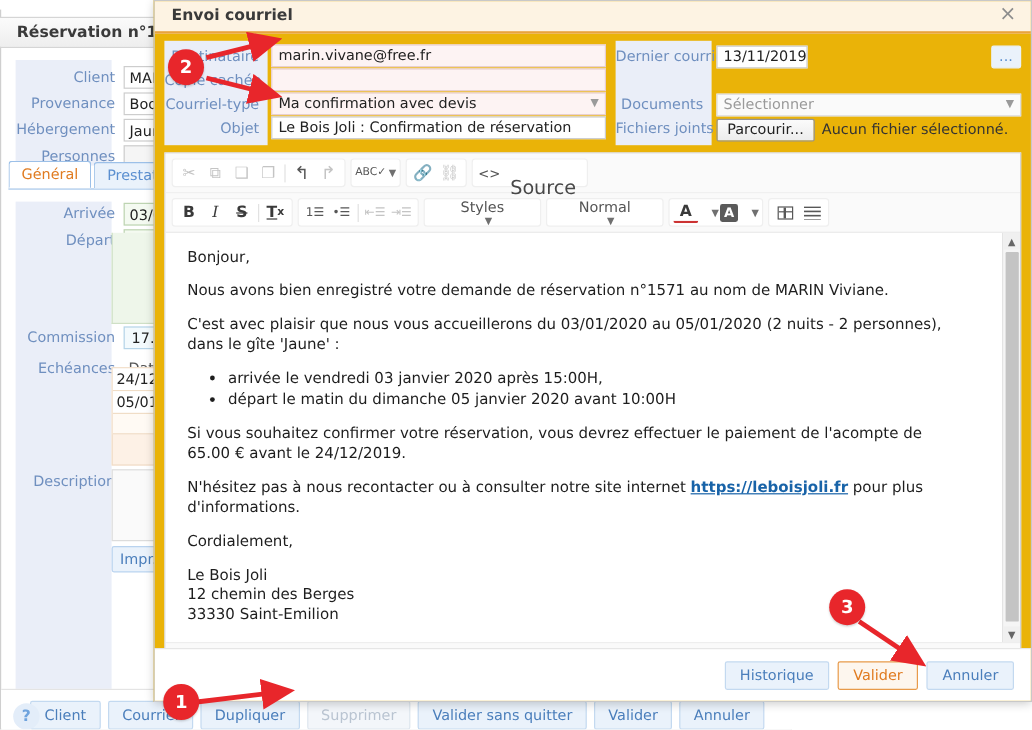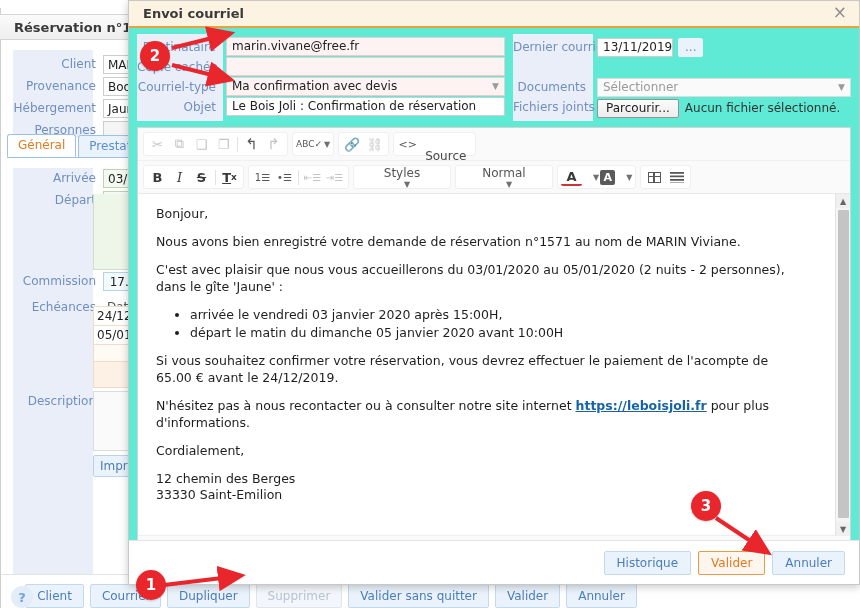--- a/index.html
+++ b/index.html
@@ -113,21 +113,21 @@
     padding: 4px 11px; font-size: 12px;
     background: #eaf2fb; border: 1px solid #c3d9f0; color: #4a7ebb;
     border-radius: 2px; white-space: nowrap;
   }
   .bbtn.disabled { color: #b9c4d1; background: #f3f6fa; border-color: #dde5ee; }
 
   
   .dialog {
     position: absolute; left: 128px; top: 0;
     width: 732px; height: 585px;
-    background: #5eead4;
+    background: #eab308;
     border: 1px solid #c8c8c8;
     box-shadow: 0 2px 8px rgba(0,0,0,0.22);
   }
   .dlg-titlebar {
     height: 27px; background: #fdf3e3;
     border-bottom: 2px solid #e8a33d;
     display: flex; align-items: center; justify-content: space-between;
     padding: 0 8px 0 14px;
   }
   .dlg-title { font-size: 13px; font-weight: bold; color: #3a3a3a; }
@@ -159,21 +159,21 @@
   .hfield.plain { border-color: #cdcdcd; background: #ffffff; }
   .caret { color: #9a9a9a; font-size: 9px; }
 
   .hdr-right { flex: 1; display: flex; margin-left: 8px; }
   .hdr-right-labels {
     width: 80px; background: #eaeef8;
     display: flex; flex-direction: column; padding: 3px 0;
   }
   .hdr-right-fields { flex: 1; display: flex; flex-direction: column; padding: 3px 0 3px 4px; }
   .spacer20 { height: 20px; }
-  .dt-row { display: flex; align-items: center; height: 20px; margin-bottom: 1px; }
+  .dt-row { display: flex; align-items: center; height: 20px; margin-bottom: 1px; justify-content: space-between; }
   .dt-input {
     width: 76px; height: 19px; border: 1px solid #cdcdcd; background: #fff;
     font-size: 12px; padding: 1px 5px; line-height: 15px; color: #222;
   }
   .dots-btn {
     margin-left: 5px; padding: 1px 6px; font-size: 12px; color: #5b8fd0;
     background: #eaf2fb; border: 1px solid #eaf2fb; border-radius: 2px; line-height: 15px;
   }
   .sel-field {
     height: 19px; margin-bottom: 1px; border: 1px solid #dcdcdc; background: #fafafa;
@@ -204,21 +204,21 @@
     display: flex; align-items: center; gap: 1px;
     background: #ffffff; border: 1px solid #efefef; border-radius: 3px;
     padding: 1px 3px; height: 24px;
   }
   .tb-btn {
     width: 21px; height: 20px; display: flex; align-items: center; justify-content: center;
     font-size: 13px; color: #575757; border-radius: 2px;
   }
   .tb-btn.dim { color: #c4c4c4; }
   .tb-sep { width: 1px; height: 15px; background: #e2e2e2; margin: 0 2px; }
-  .tb-text { padding: 0 6px; font-size: 12px; color: #484848; margin-top: 24px; }
+  .tb-text { padding: 0 6px; font-size: 16px; color: #484848; margin-top: 24px; }
   .tb-combo {
     display: flex; align-items: center; justify-content: space-between;
     background: #fff; border: 1px solid #efefef; border-radius: 3px;
     height: 24px; padding: 0 6px; font-size: 12px; color: #555; flex-direction: column;
   }
   .tb-arrow { font-size: 8px; color: #707070; margin-left: 10px; }
 
   .editor-body {
     position: relative;
     height: 342px; background: #fff; border-top: 1px solid #e8e8e8;
@@ -490,20 +490,21 @@
           <p>Nous avons bien enregistré votre demande de réservation n°1571 au nom de MARIN Viviane.</p>
           <p>C'est avec plaisir que nous vous accueillerons du 03/01/2020 au 05/01/2020 (2 nuits - 2 personnes), dans le gîte 'Jaune' :</p>
           <ul>
             <li>arrivée le vendredi 03 janvier 2020 après 15:00H,</li>
             <li>départ le matin du dimanche 05 janvier 2020 avant 10:00H</li>
           </ul>
           <p>Si vous souhaitez confirmer votre réservation, vous devrez effectuer le paiement de l'acompte de 65.00 € avant le 24/12/2019.</p>
           <p><span>N'hésitez pas à nous recontacter ou à consulter notre site internet </span><a href="#">https://leboisjoli.fr</a><span> pour plus d'informations.</span></p>
           <p>Cordialement,</p>
           <div class="sig">
+            <div>Le Bois Joli</div>
             <div>12 chemin des Berges</div>
             <div>33330 Saint-Emilion</div>
 
           </div>
         </div>
         <div class="vscroll">
           <div class="vs-arrow">▲</div>
           <div class="vs-thumb"></div>
           <div class="vs-arrow" style="position:absolute;bottom:0;left:0;right:0">▼</div>
         </div>

